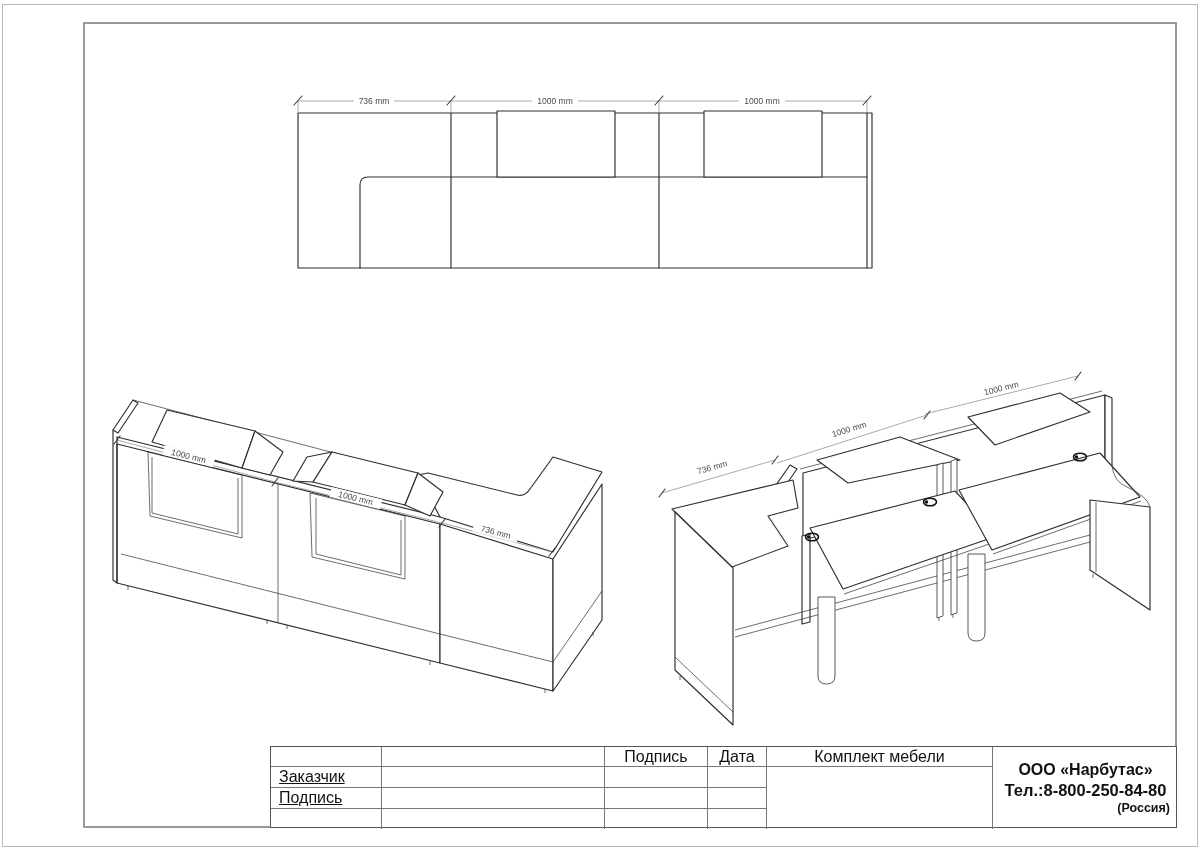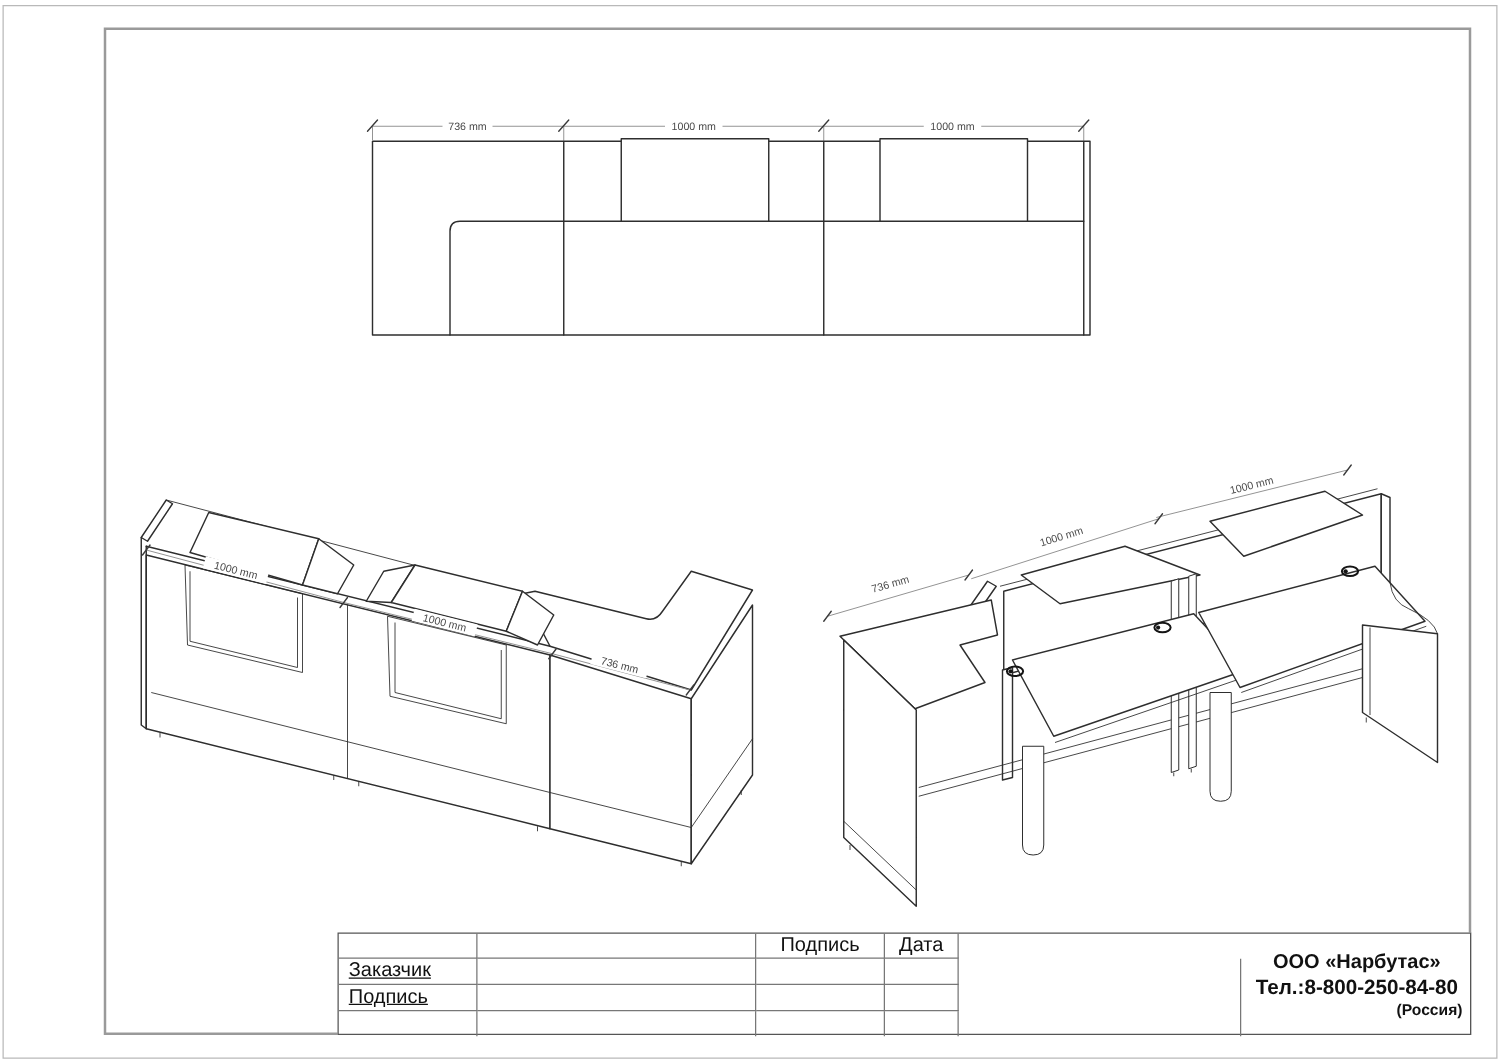--- a/index.html
+++ b/index.html
@@ -206,20 +206,21 @@
       </g>
     </svg>
   </div>
 
   <div class="tblock">
 
     <div class="cell"></div>
     <div class="cell"></div>
     <div class="cell center">Подпись</div>
     <div class="cell center">Дата</div>
+    <div class="cell center">Комплект мебели</div>
     <div class="company">
       <div class="nm">ООО «Нарбутас»</div>
       <div class="ph">Тел.:8-800-250-84-80</div>
       <div class="cn">(Россия)</div>
     </div>
 
     <div class="cell pad" style="grid-row:2">Заказчик</div>
     <div class="cell" style="grid-row:2"></div>
     <div class="cell" style="grid-row:2"></div>
     <div class="cell" style="grid-row:2"></div>

